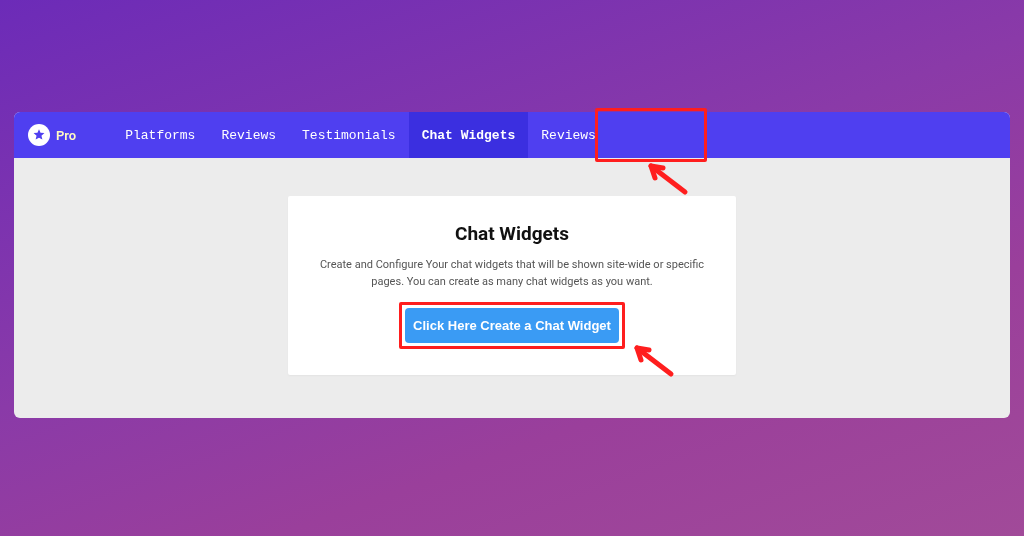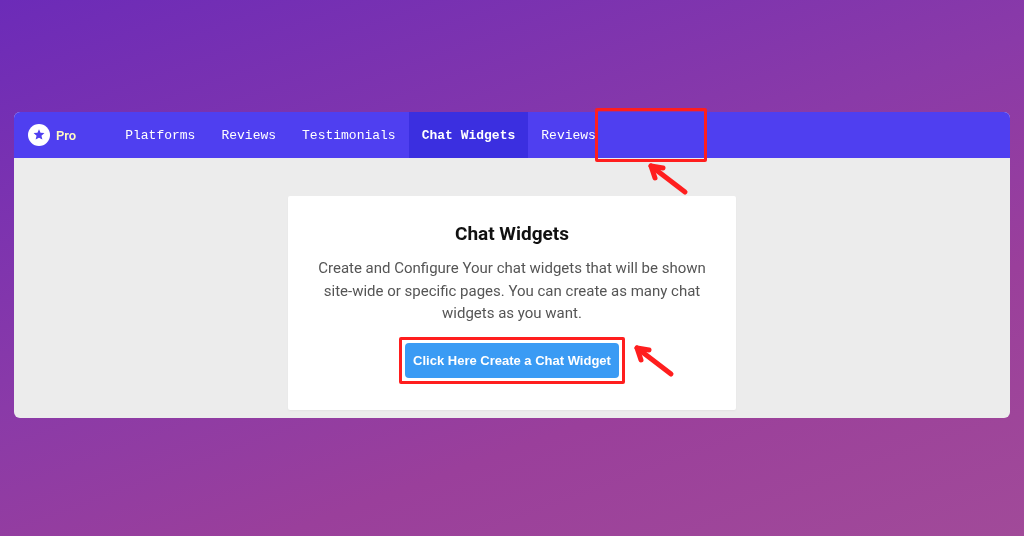--- a/index.html
+++ b/index.html
@@ -88,21 +88,21 @@
     border-radius: 2px;
     box-shadow: 0 1px 2px rgba(0,0,0,0.04);
   }
   .panel h1 {
     font-size: 19px;
     font-weight: 700;
     color: #111;
     margin-bottom: 12px;
   }
   .panel p {
-    font-size: 15px;
+    font-size: 11px;
     color: #555;
     line-height: 1.5;
     margin-bottom: 18px;
   }
   .cta-wrap {
     display: inline-block;
     position: relative;
   }
   .cta-btn {
     background: #3a9bf4;

